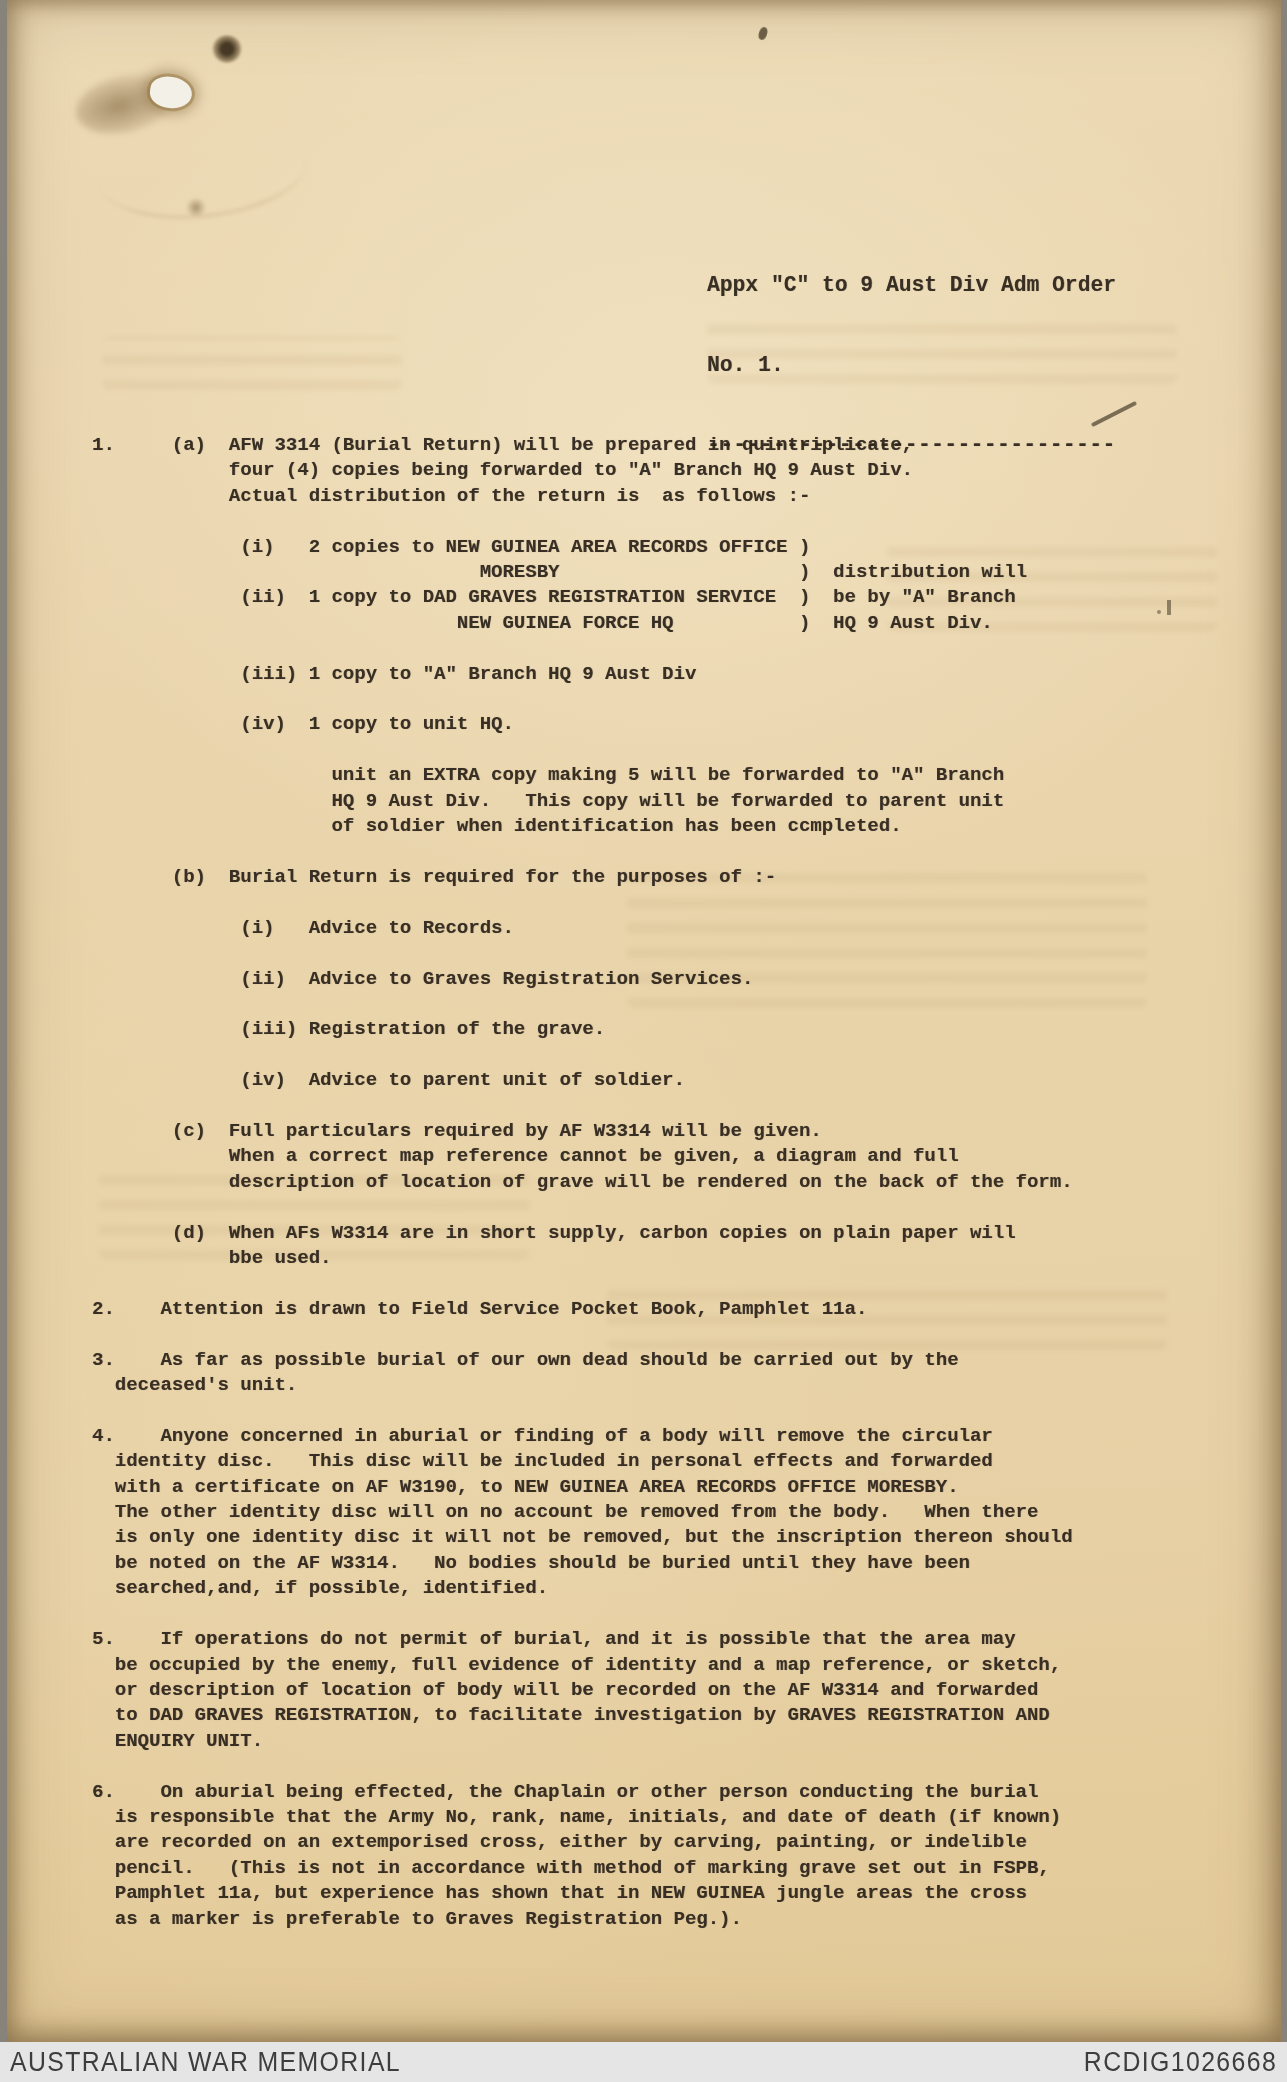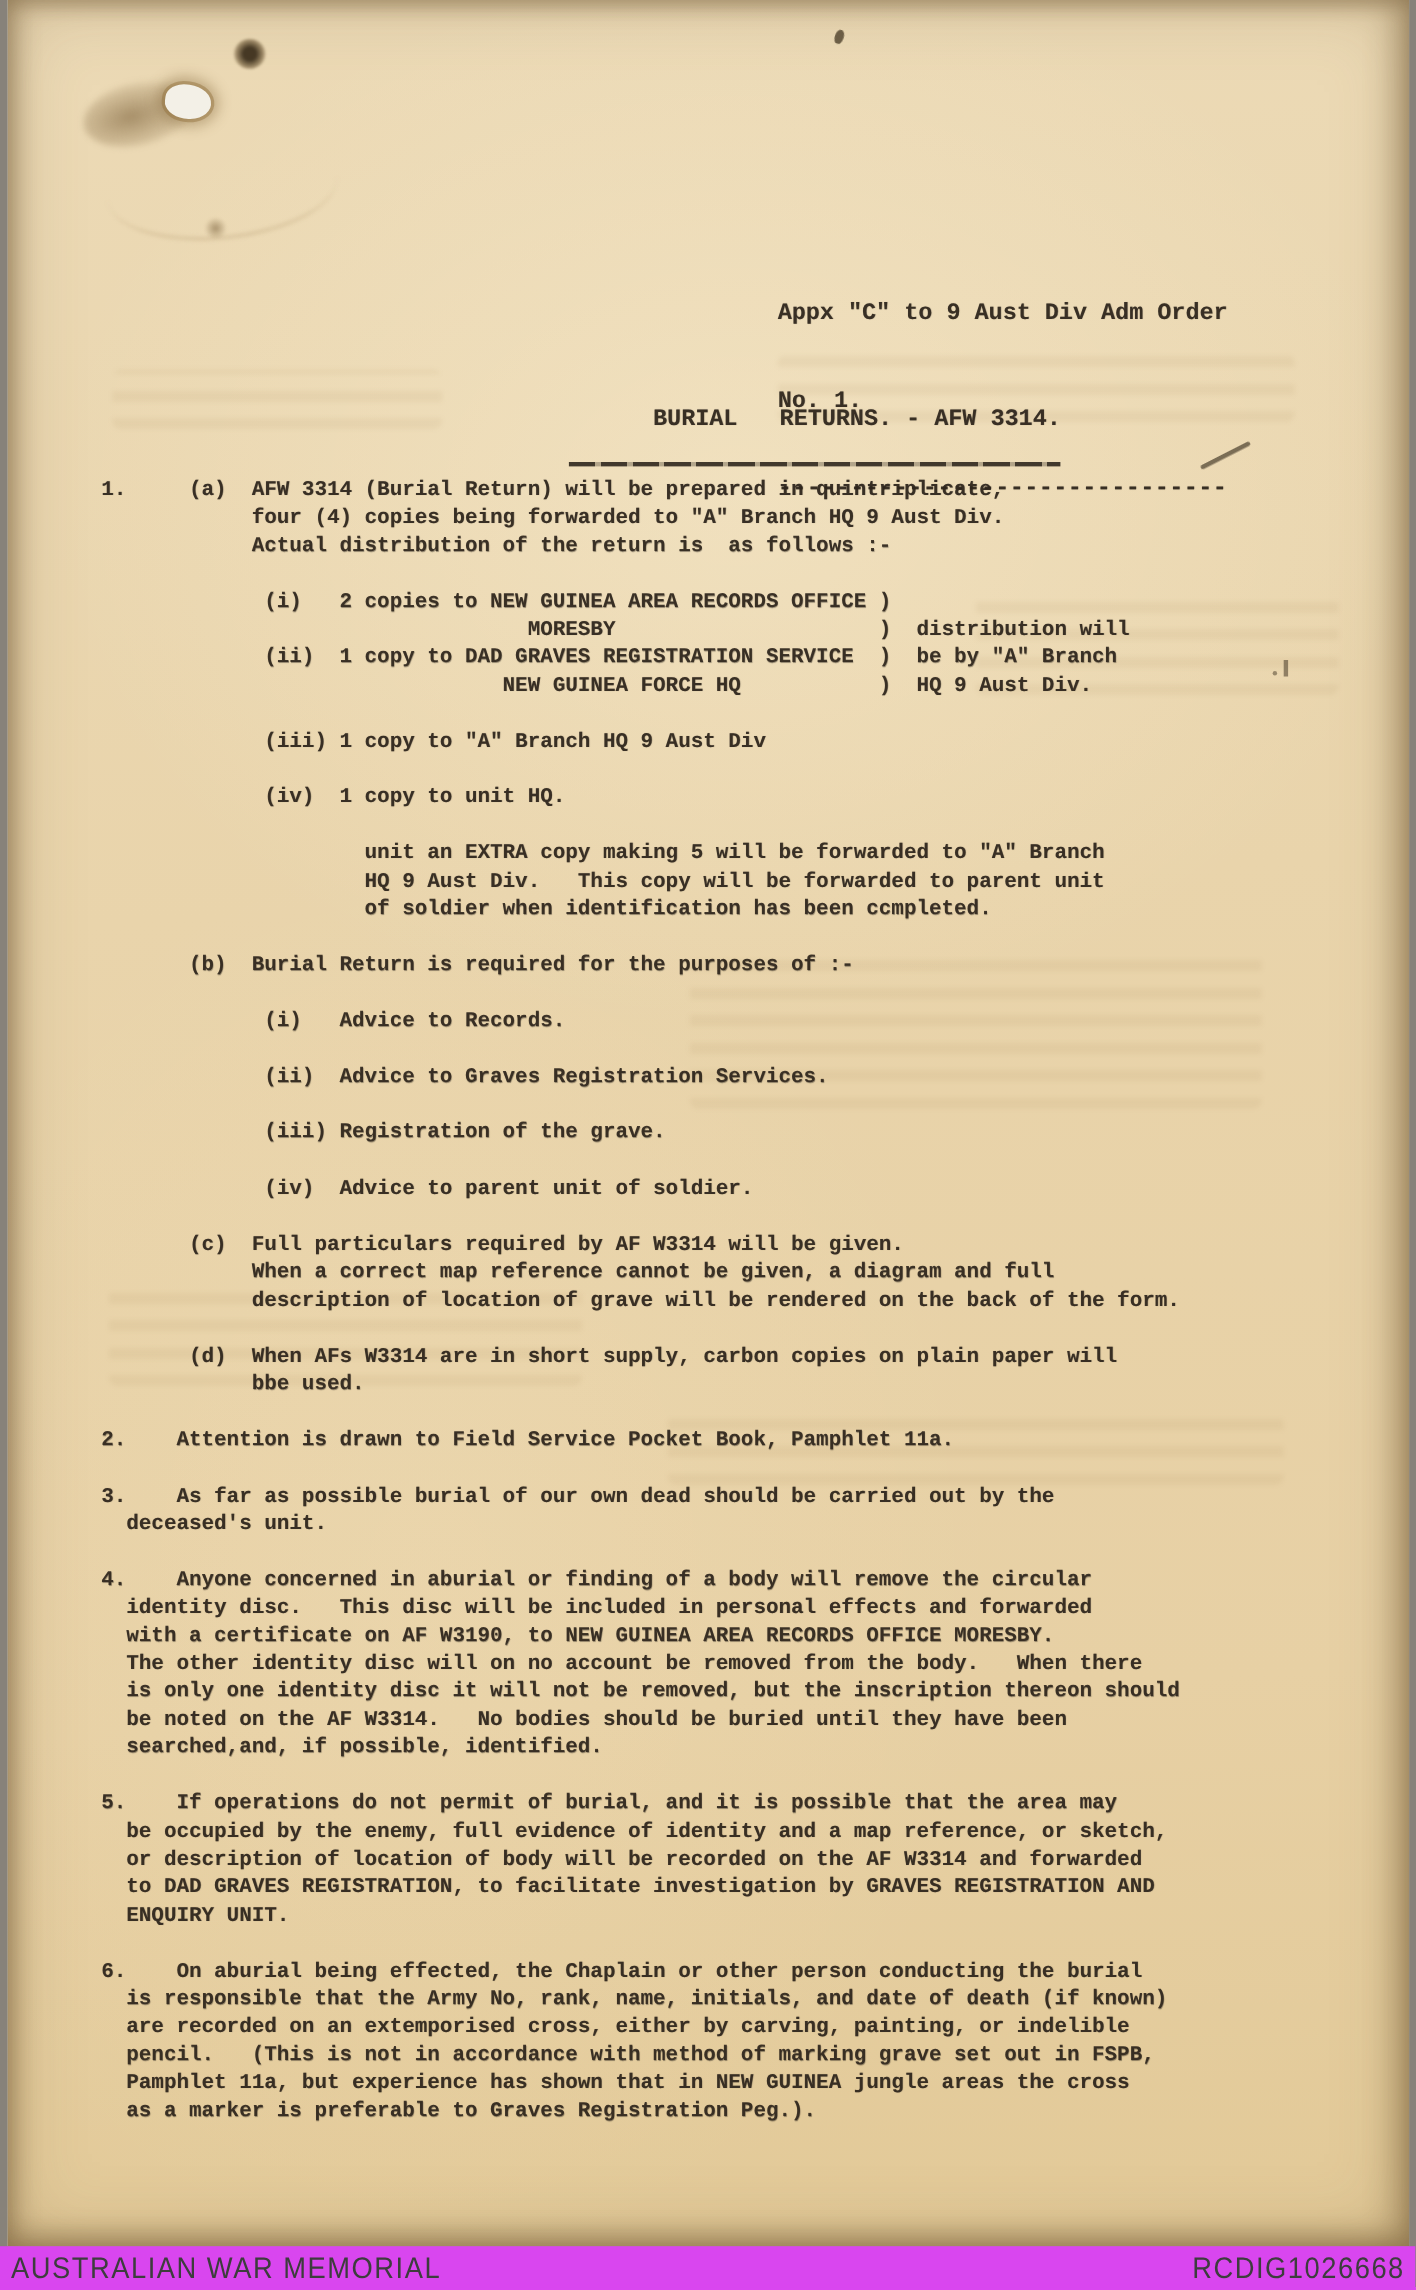--- a/index.html
+++ b/index.html
@@ -60,21 +60,21 @@
   
   .ghost{position:absolute;filter:blur(2.5px);opacity:.55;border-radius:8px;
     background:repeating-linear-gradient(0deg,rgba(148,115,64,.14) 0 10px,transparent 10px 25px);}
   .g1{left:700px;top:322px;width:470px;height:62px;}
   .g2{left:880px;top:540px;width:330px;height:92px;}
   .g3{left:620px;top:858px;width:520px;height:150px;}
   .g4{left:92px;top:1168px;width:430px;height:92px;}
   .g5{left:600px;top:1286px;width:560px;height:64px;}
   .g6{left:95px;top:336px;width:300px;height:54px;}
   
-  .footer{position:absolute;left:0;right:0;bottom:0;height:40px;background:#d946ef;
+  .footer{position:absolute;left:0;right:0;bottom:0;height:40px;background:#e5e5e5;
     display:flex;justify-content:space-between;align-items:center;padding:0 10px;box-sizing:border-box;}
   .footer span{font-family:"Liberation Sans",sans-serif;font-size:27px;font-weight:400;
     color:#3d3d3d;letter-spacing:1.5px;white-space:nowrap;}
   .footer .fl{transform:scaleX(.92);transform-origin:left center;}
   .footer .fr{transform:scaleX(.92);transform-origin:right center;}
 </style>
 </head>
 <body>
 
 <div class="scan">
@@ -95,24 +95,20 @@
     <div class="top-speck"></div>
     <div class="pen-stroke"></div>
     <div class="margin-mark"></div>
 
     <div class="header-block type">
       <div>Appx "C" to 9 Aust Div Adm Order</div>
       <div>No. 1.</div>
       <div class="dashes">-------------------------------</div>
     </div>
 
-    <div class="title-block type">
-      <span>BURIAL   RETURNS. - AFW 3314.</span>
-      <div class="title-underline"></div>
-    </div>
 
     <div class="body-block type">
       <pre>1.     (a)  AFW 3314 (Burial Return) will be prepared in quintriplicate,
             four (4) copies being forwarded to "A" Branch HQ 9 Aust Div.
             Actual distribution of the return is  as follows :-
 
              (i)   2 copies to NEW GUINEA AREA RECORDS OFFICE )
                                   MORESBY                     )  distribution will
              (ii)  1 copy to DAD GRAVES REGISTRATION SERVICE  )  be by "A" Branch
                                 NEW GUINEA FORCE HQ           )  HQ 9 Aust Div.

